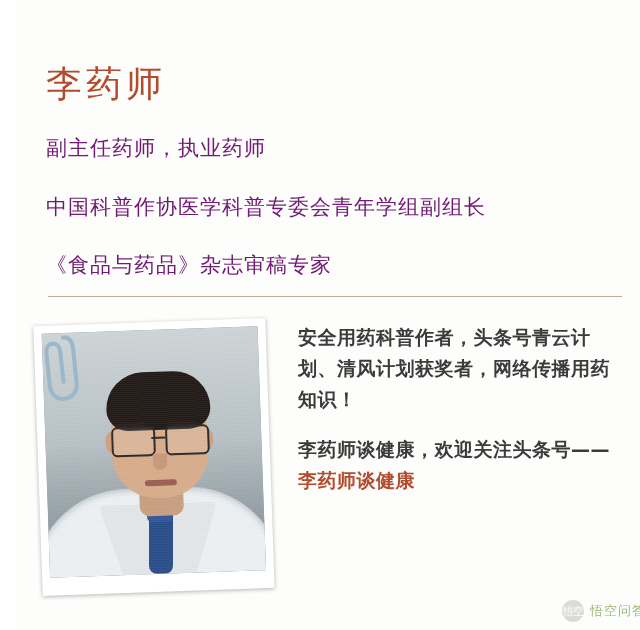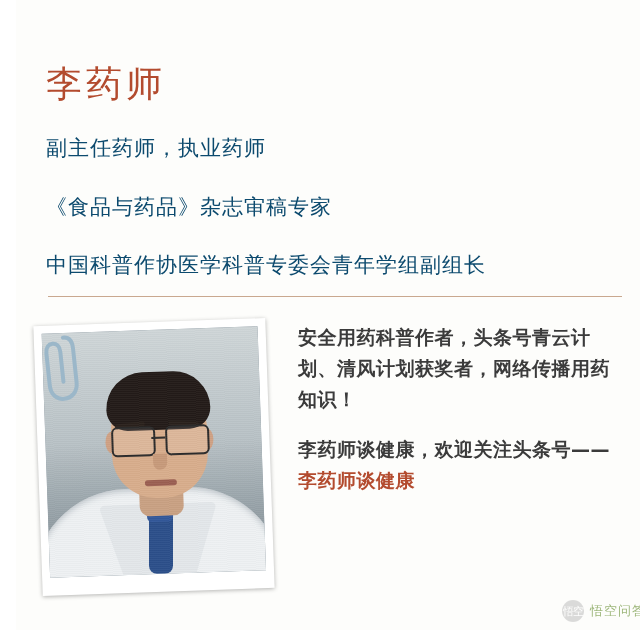--- a/index.html
+++ b/index.html
@@ -34,21 +34,21 @@
   .doctor-name {
     font-size: 36px;
     letter-spacing: 4px;
     color: #b34b2e;
     line-height: 1.2;
     margin: 0 0 12px 0;
     font-weight: normal;
   }
   .credential-line {
     font-size: 21px;
-    color: #0c4a6e;
+    color: #701a75;
     line-height: 1.45;
     letter-spacing: 1px;
     white-space: nowrap;
     margin-top: 28px;
   }
 
   
   .divider {
     position: absolute;
     left: 32px;
@@ -293,22 +293,22 @@
   }
 </style>
 </head>
 <body>
 
 <div class="card">
 
   <div class="header">
     <h1 class="doctor-name">李药师</h1>
     <div class="credential-line">副主任药师，执业药师</div>
+    <div class="credential-line">中国科普作协医学科普专委会青年学组副组长</div>
     <div class="credential-line">《食品与药品》杂志审稿专家</div>
-    <div class="credential-line">中国科普作协医学科普专委会青年学组副组长</div>
   </div>
 
   <div class="divider"></div>
 
   <div class="photo-frame">
     <div class="photo-inner">
       <div class="bg-wall"></div>
       <div class="shoulders"></div>
       <div class="collar-l"></div>
       <div class="collar-r"></div>

